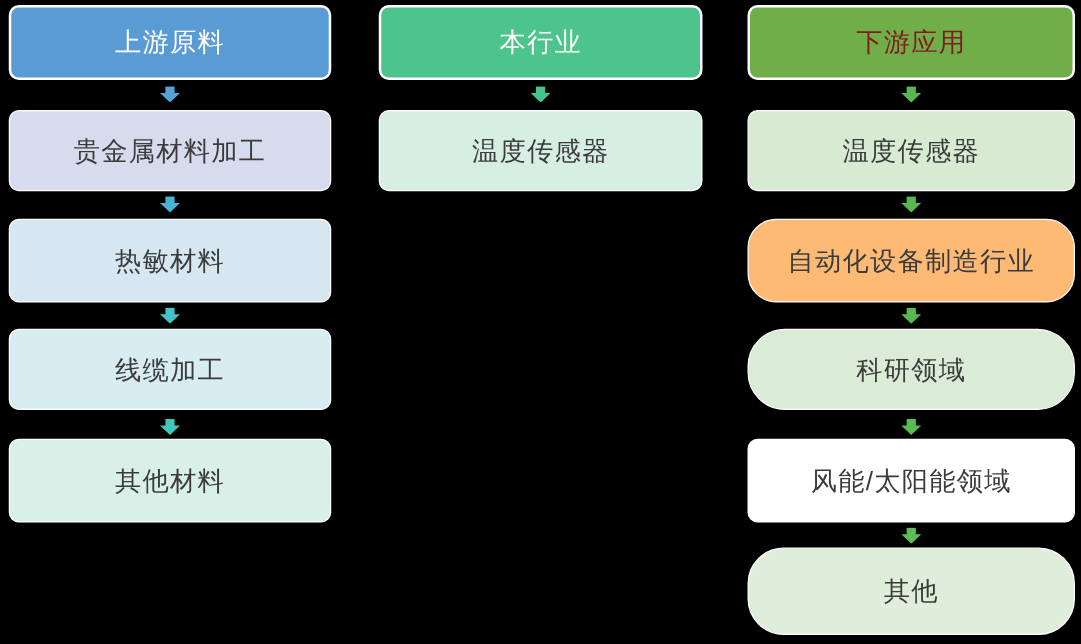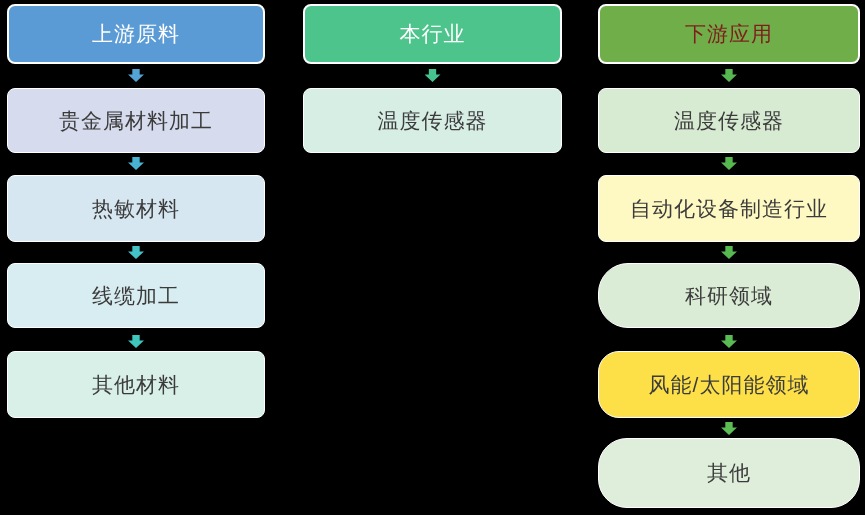--- a/index.html
+++ b/index.html
@@ -88,29 +88,29 @@
 
   <div class="col col-3">
     <div class="hdr" style="background-color: rgb(111, 174, 73); color: #7f1d1d;">
       <span>下游应用</span>
     </div>
     <div class="arrow arr-0" style="background-color: rgb(85, 185, 79);"></div>
     <div class="box row-i1" style="background-color: rgb(215, 234, 210);">
       <span>温度传感器</span>
     </div>
     <div class="arrow arr-1" style="background-color: rgb(85, 185, 79);"></div>
-    <div class="box row-i2" style="background-color: #fef9c3;">
+    <div class="box row-i2" style="background-color: #fdba74; border-radius: 23px;">
       <span>自动化设备制造行业</span>
     </div>
     <div class="arrow arr-2" style="background-color: rgb(87, 186, 80);"></div>
     <div class="box row-i3" style="background-color: rgb(219, 236, 214); border-radius: 30px;">
       <span>科研领域</span>
     </div>
     <div class="arrow arr-3" style="background-color: rgb(89, 188, 82);"></div>
-    <div class="box row-i4" style="background-color: #fde047; border-radius: 21px;">
+    <div class="box row-i4" style="background-color: #ffffff;">
       <span>风能/太阳能领域</span>
     </div>
     <div class="arrow arr-4" style="background-color: rgb(91, 189, 83);"></div>
     <div class="box row-i5" style="background-color: rgb(223, 238, 218);">
       <span>其他</span>
     </div>
   </div>
 
 </div>
 

